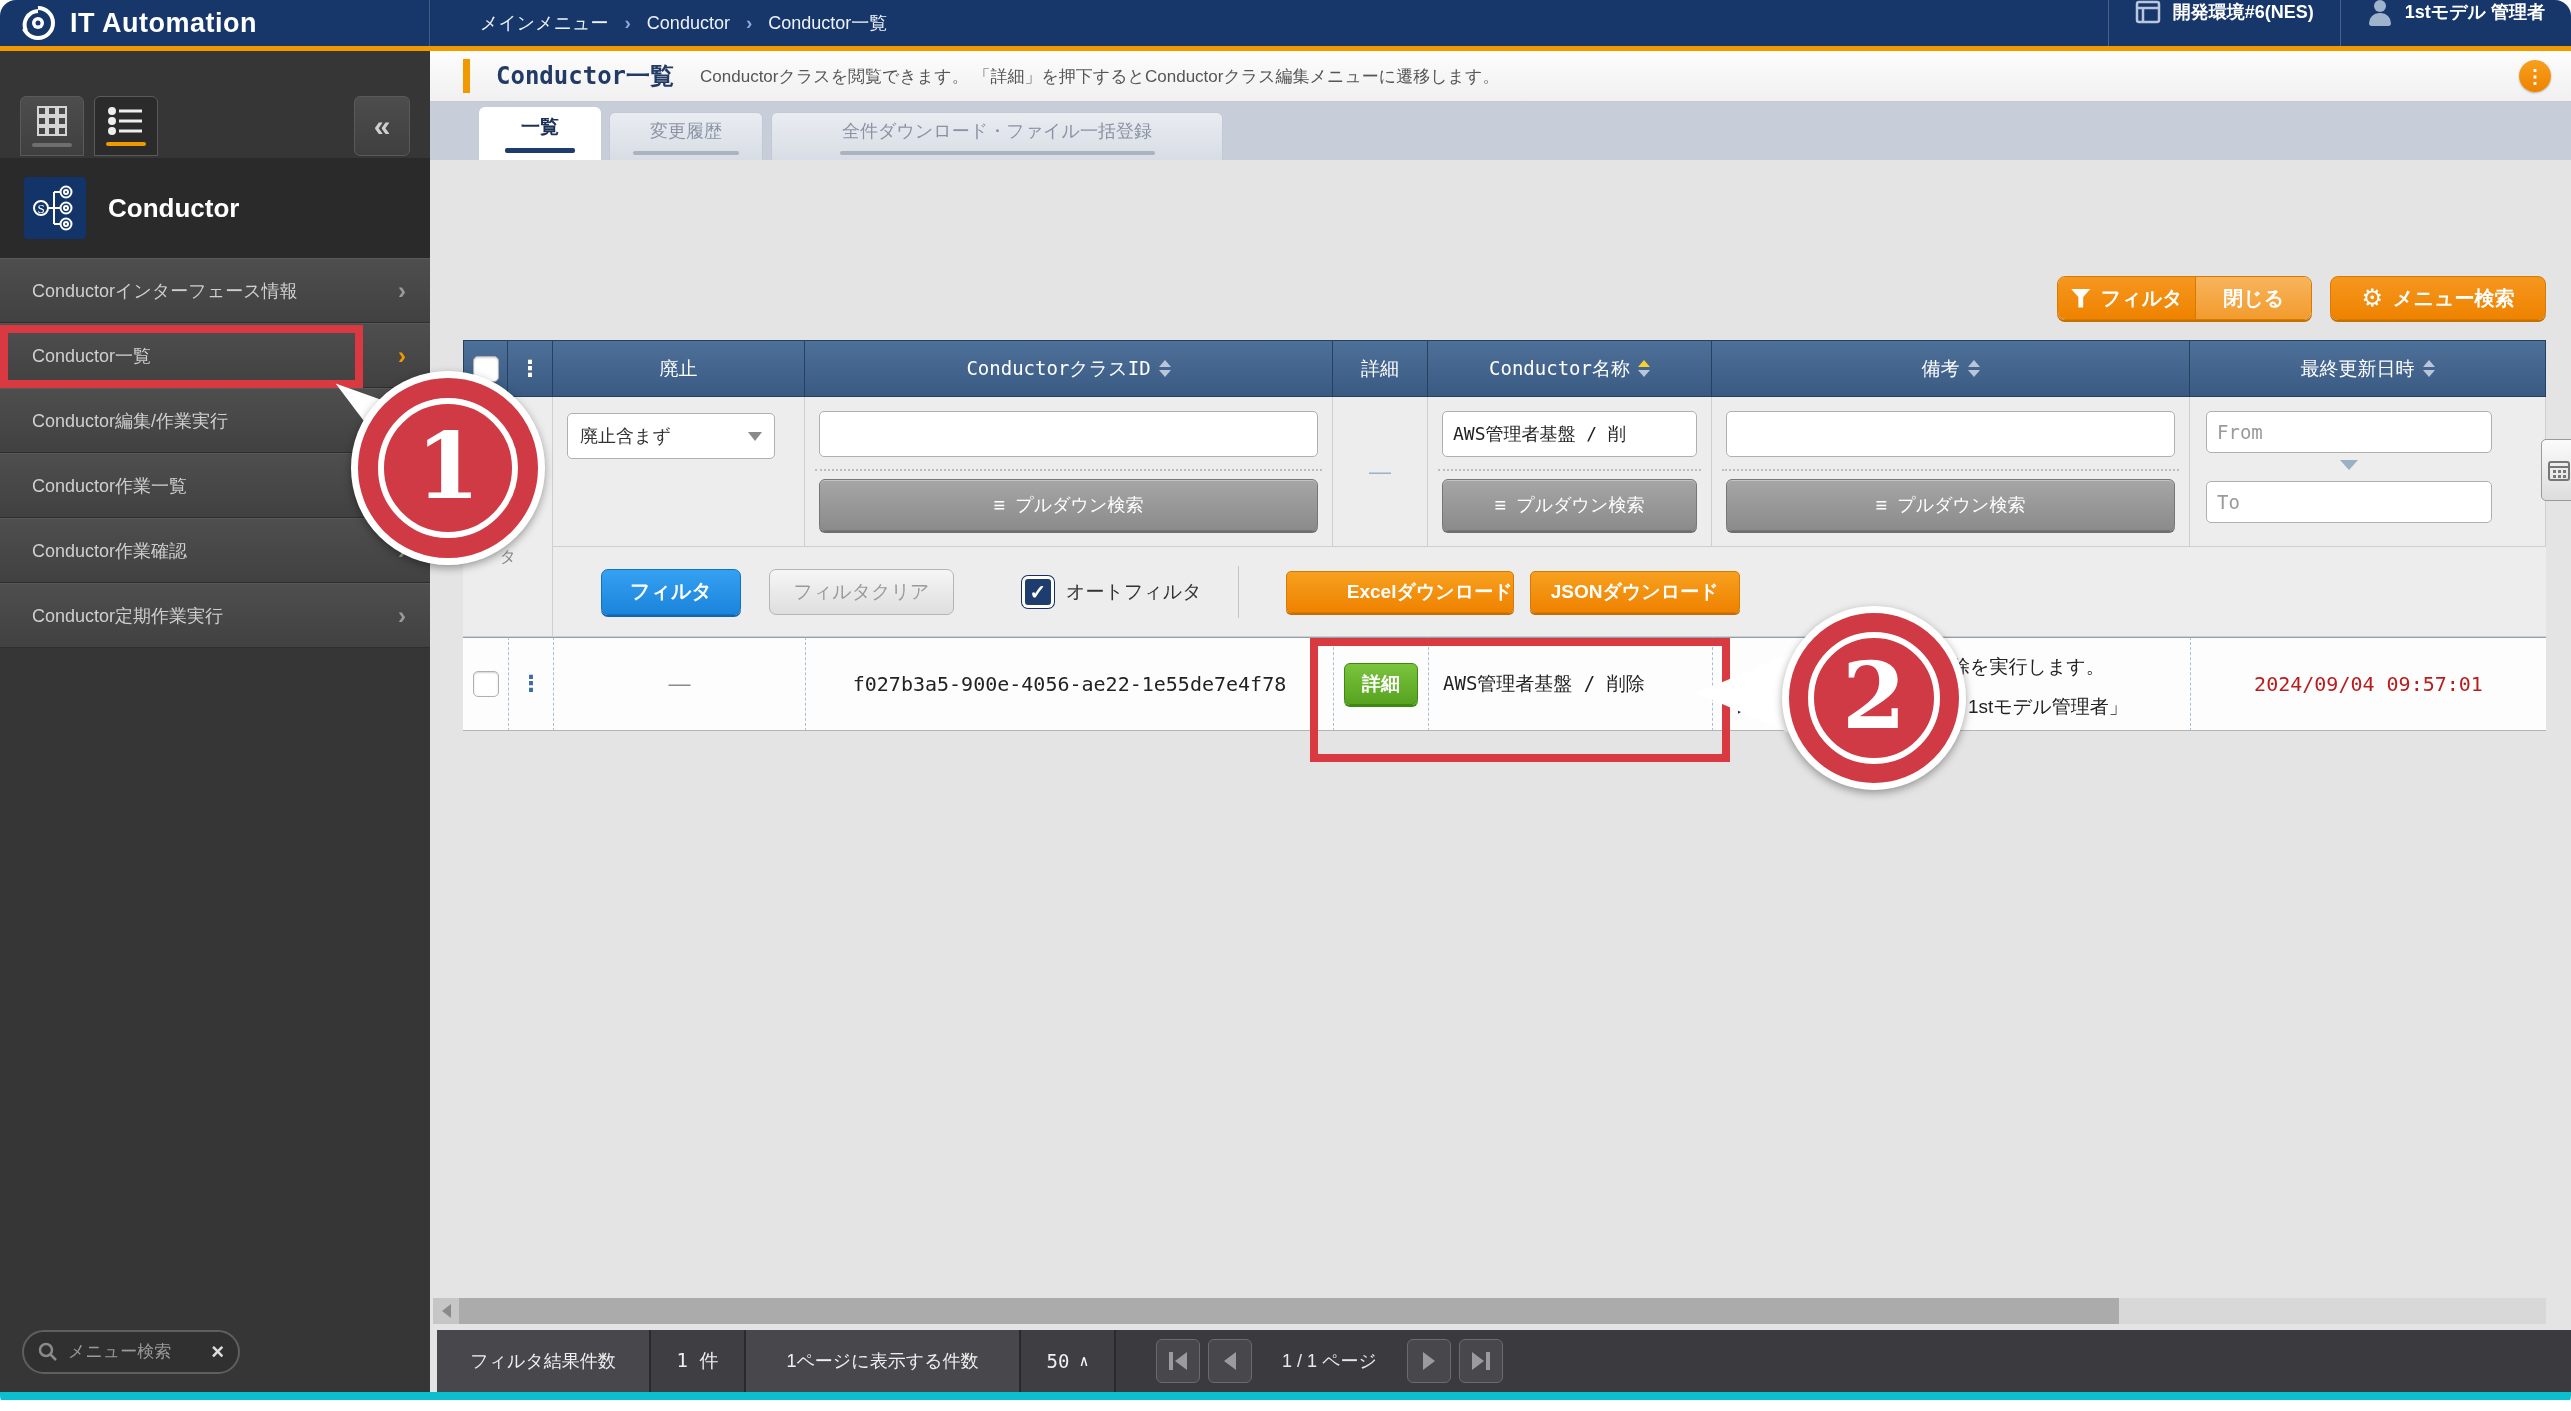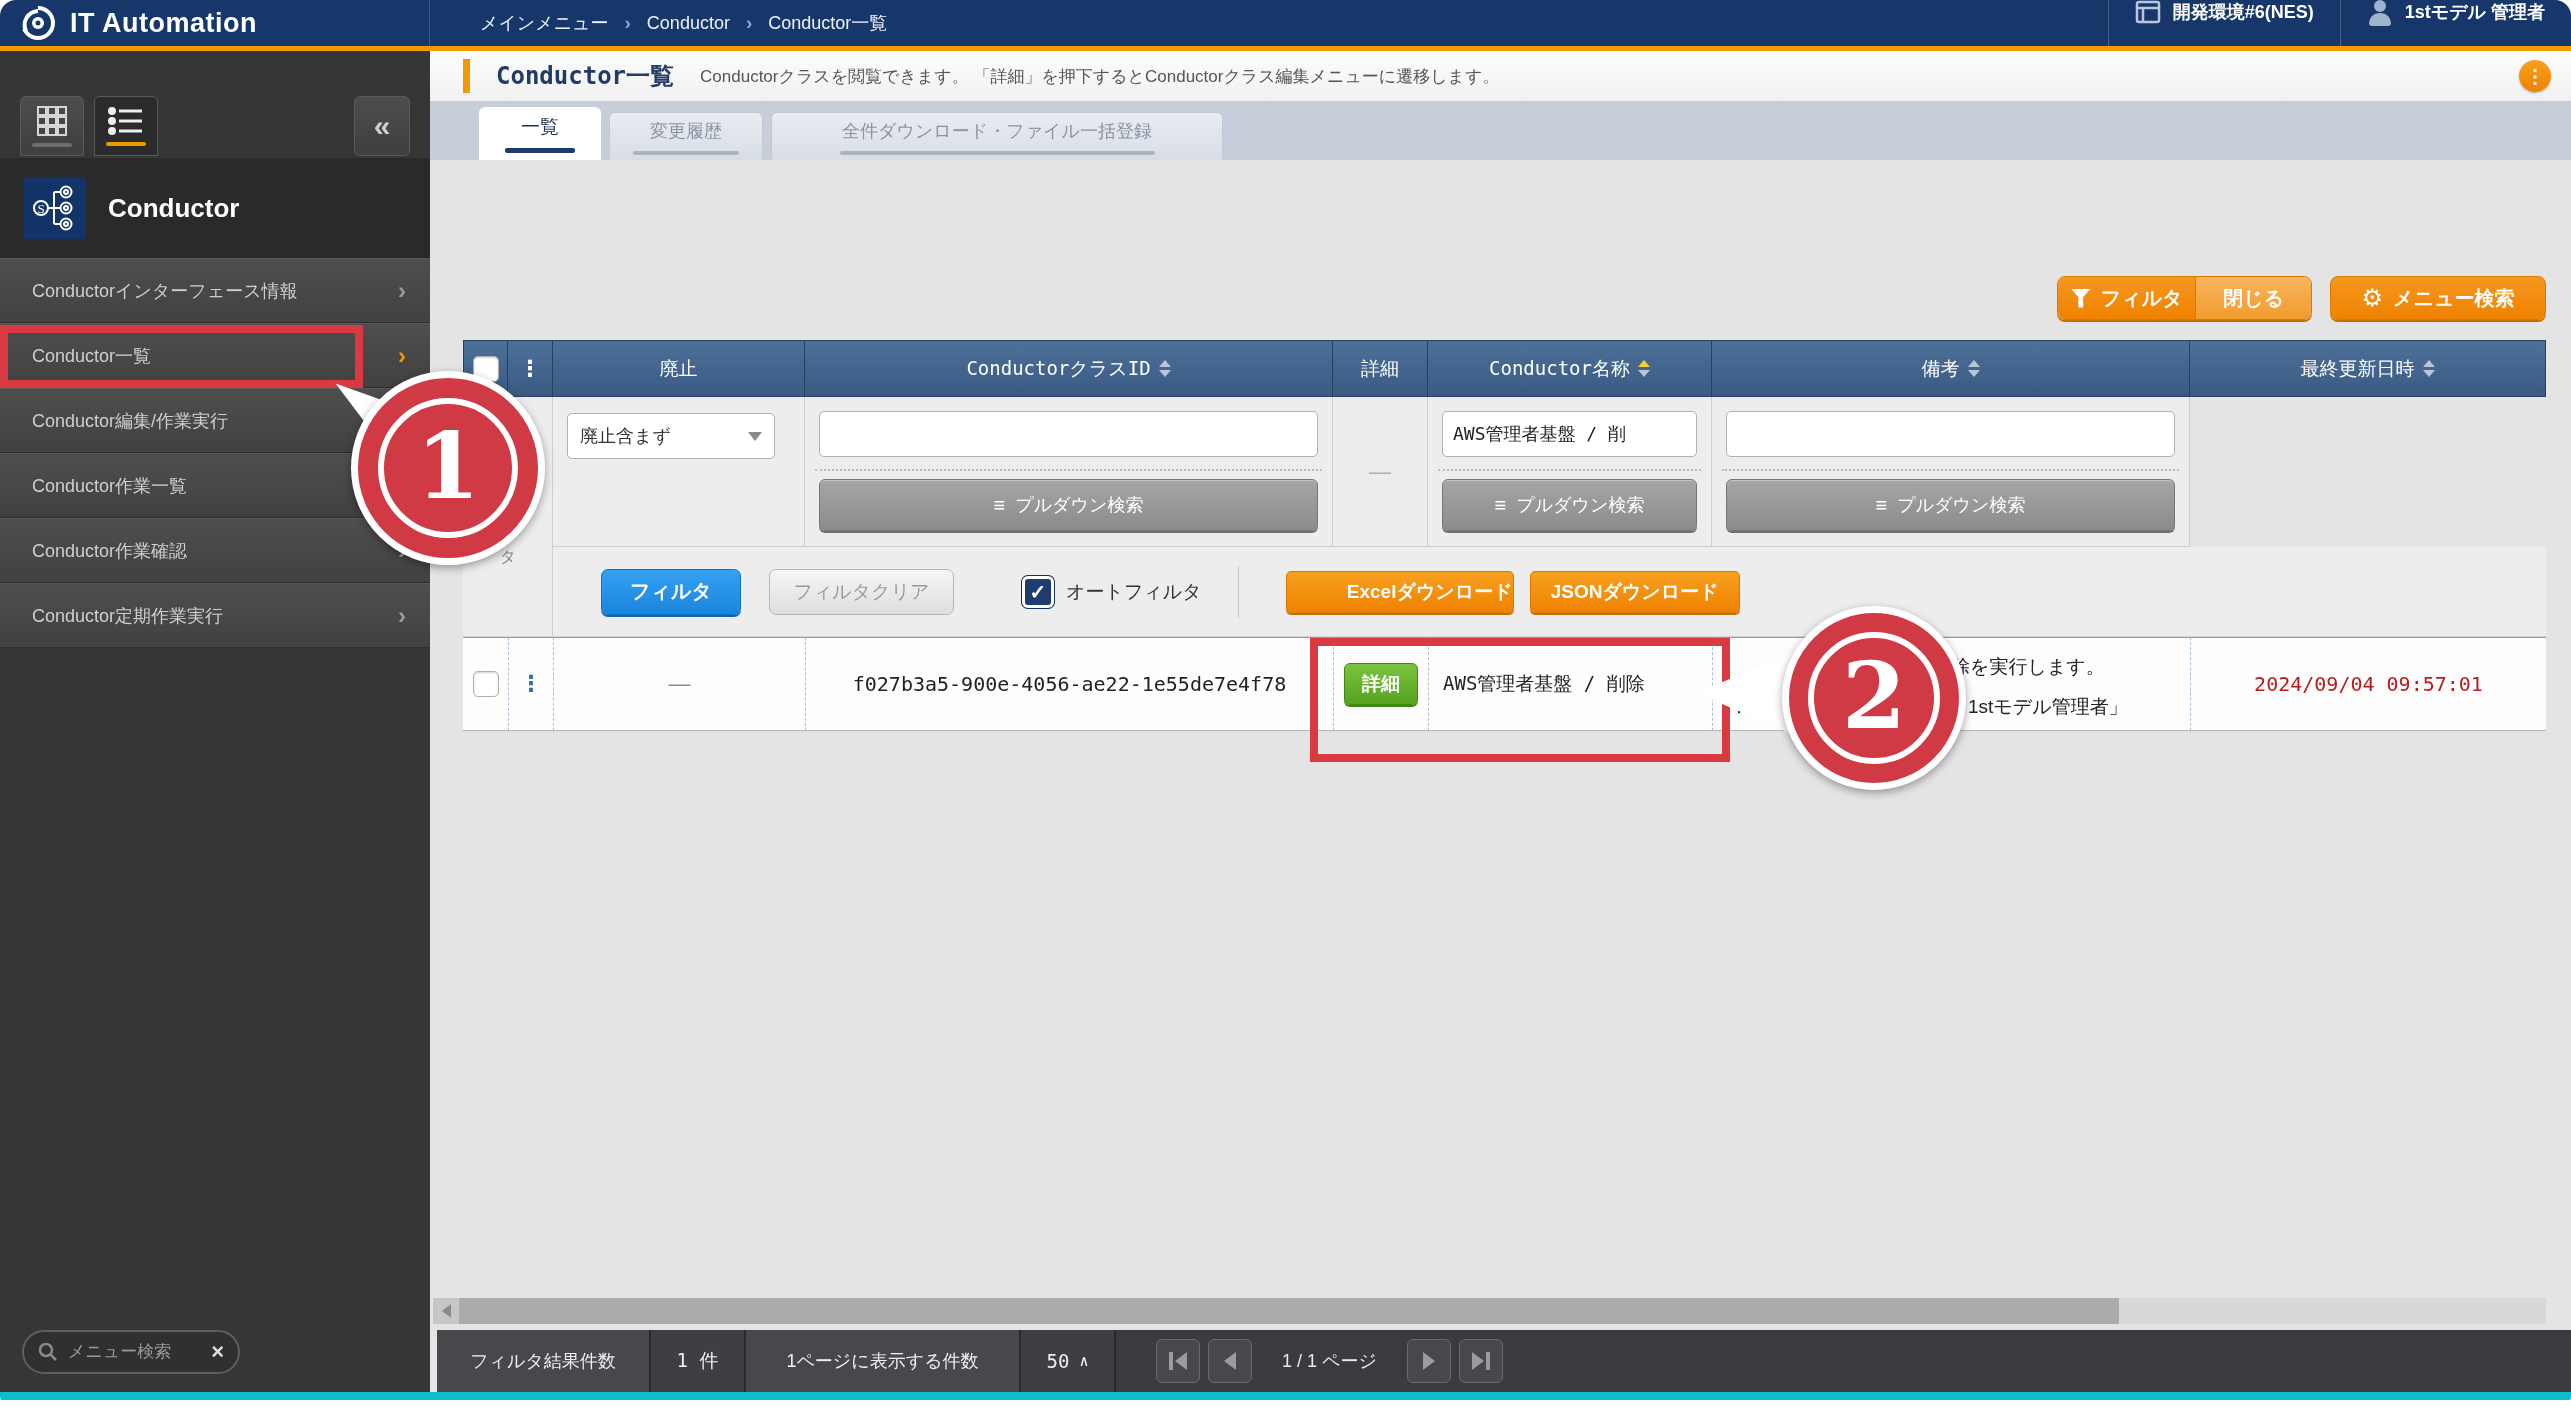--- a/index.html
+++ b/index.html
@@ -46,21 +46,21 @@
 
   
   .main { flex:1; display:flex; flex-direction:column; background:#e4e4e4; min-width:0; }
   .title-bar { height:51px; background:linear-gradient(#fdfdfd,#f0f0f0); border-bottom:1px solid #c9c9c9; display:flex; align-items:center; padding:0 20px 0 33px; gap:26px; }
   .title-accent { width:7px; height:34px; background:#f09a00; }
   .page-title { font-size:24px; font-weight:bold; color:#223a66; font-family:"DejaVu Sans Mono","Liberation Sans",sans-serif; }
   .page-desc { font-size:17px; color:#555; }
   .dots-btn { margin-left:auto; width:32px; height:32px; border-radius:50%; background:linear-gradient(#f7a01f,#ef8200); color:#fff; font-size:19px; font-weight:bold; display:flex; align-items:center; justify-content:center; box-shadow:0 1px 2px rgba(0,0,0,.3); }
   .tab-band { height:58px; background:#c7ceda; display:flex; align-items:flex-end; padding-left:49px; gap:8px; }
   .m-tab { display:flex; flex-direction:column; align-items:center; justify-content:center; gap:8px; border-radius:6px 6px 0 0; }
-  .m-tab.active { width:122px; height:53px; background:#fff; color:#1c2f55; font-weight:normal; font-size:19px; }
+  .m-tab.active { width:122px; height:53px; background:#fff; color:#1c2f55; font-weight:bold; font-size:19px; }
   .m-tab.active .tab-underline { width:70px; height:5px; background:#1d3b6d; border-radius:2px; }
   .m-tab.inactive { background:linear-gradient(#e9ecf1,#d8dde5); border:1px solid #c2c9d4; border-bottom:none; color:#8a93a3; font-size:18px; height:48px; }
   .m-tab.inactive .tab-underline { height:4px; background:#aab3c0; border-radius:2px; width:70%; }
   .m-tab.w154 { width:154px; } .m-tab.w452 { width:452px; }
 
   .content { flex:1; position:relative; padding:0 25px 0 33px; }
   .toolbar { margin-top:110px; height:56px; display:flex; align-items:center; }
   .edit-btn { margin-left:30px; width:345px; height:53px; background:linear-gradient(#79c33d,#5ba426); border:1px solid #4a9a17; border-radius:8px; box-shadow:0 3px 0 #459114; color:#fff; font-size:22px; font-weight:bold; display:flex; align-items:center; justify-content:center; gap:14px; }
   .right-btns { margin-left:auto; display:flex; gap:18px; }
   .orange-btn { height:44px; border-radius:8px; display:flex; align-items:center; justify-content:center; color:#fff; font-size:20px; font-weight:bold; box-shadow:0 2px 0 #c47000; overflow:hidden; border:1px solid #d97a00; }
@@ -397,20 +397,39 @@
             </div>
           </div>
           <div class="fcell">
             <input class="f-input" type="text" style="">
             <div class="dotline"></div>
             <div class="pd-btn">
               <span class="pd-ico">≡</span>
               <span>プルダウン検索</span>
             </div>
           </div>
+          <div class="fcell">
+            <input class="dt-input" style="top: 14px;" type="text" placeholder="From">
+            <span class="dt-caret"></span>
+            <input class="dt-input" style="top: 84px;" type="text" placeholder="To">
+            <div class="cal-btn">
+              <svg width="22" height="22" viewBox="0 0 22 22">
+                <rect x="1" y="3" width="20" height="18" rx="2" fill="none" stroke="#777" stroke-width="2"></rect>
+                <line x1="1" y1="8" x2="21" y2="8" stroke="#777" stroke-width="2"></line>
+                <g fill="#777">
+                    <rect x="5" y="11" width="3" height="3"></rect>
+                    <rect x="10" y="11" width="3" height="3"></rect>
+                    <rect x="15" y="11" width="3" height="3"></rect>
+                    <rect x="5" y="16" width="3" height="3"></rect>
+                    <rect x="10" y="16" width="3" height="3"></rect>
+                    <rect x="15" y="16" width="3" height="3"></rect>
+                  </g>
+              </svg>
+            </div>
+          </div>
 
           <div class="factions">
             <div class="blue-btn">
               <span>フィルタ</span>
             </div>
             <div class="gray-btn">
               <span>フィルタクリア</span>
             </div>
             <div class="auto-check">
               <span>✓</span>

